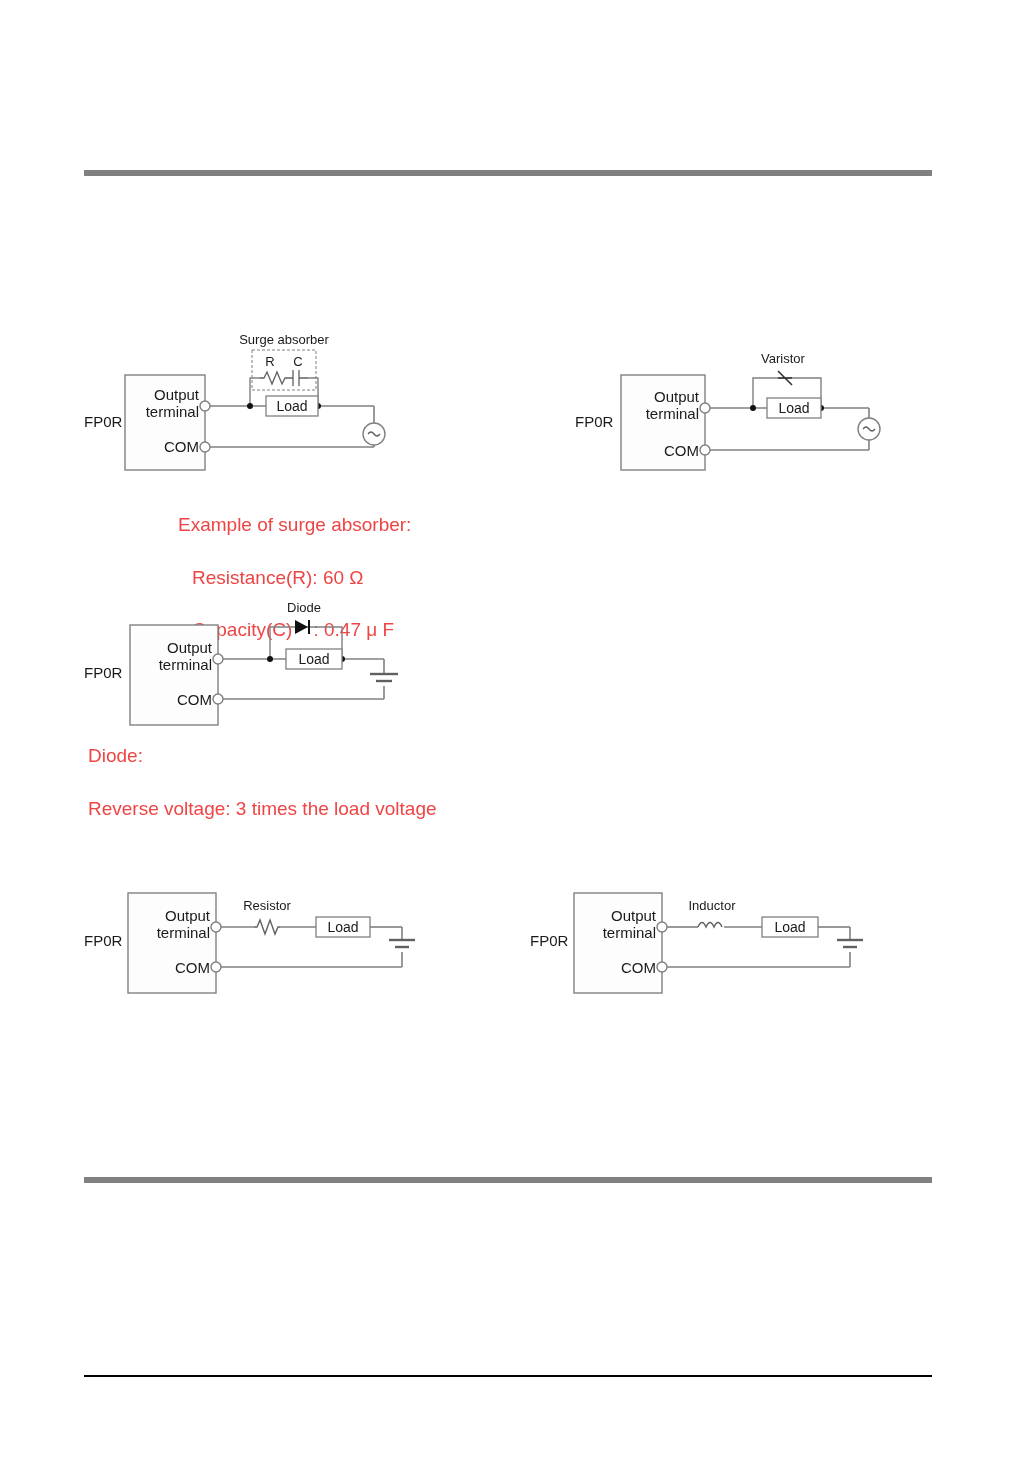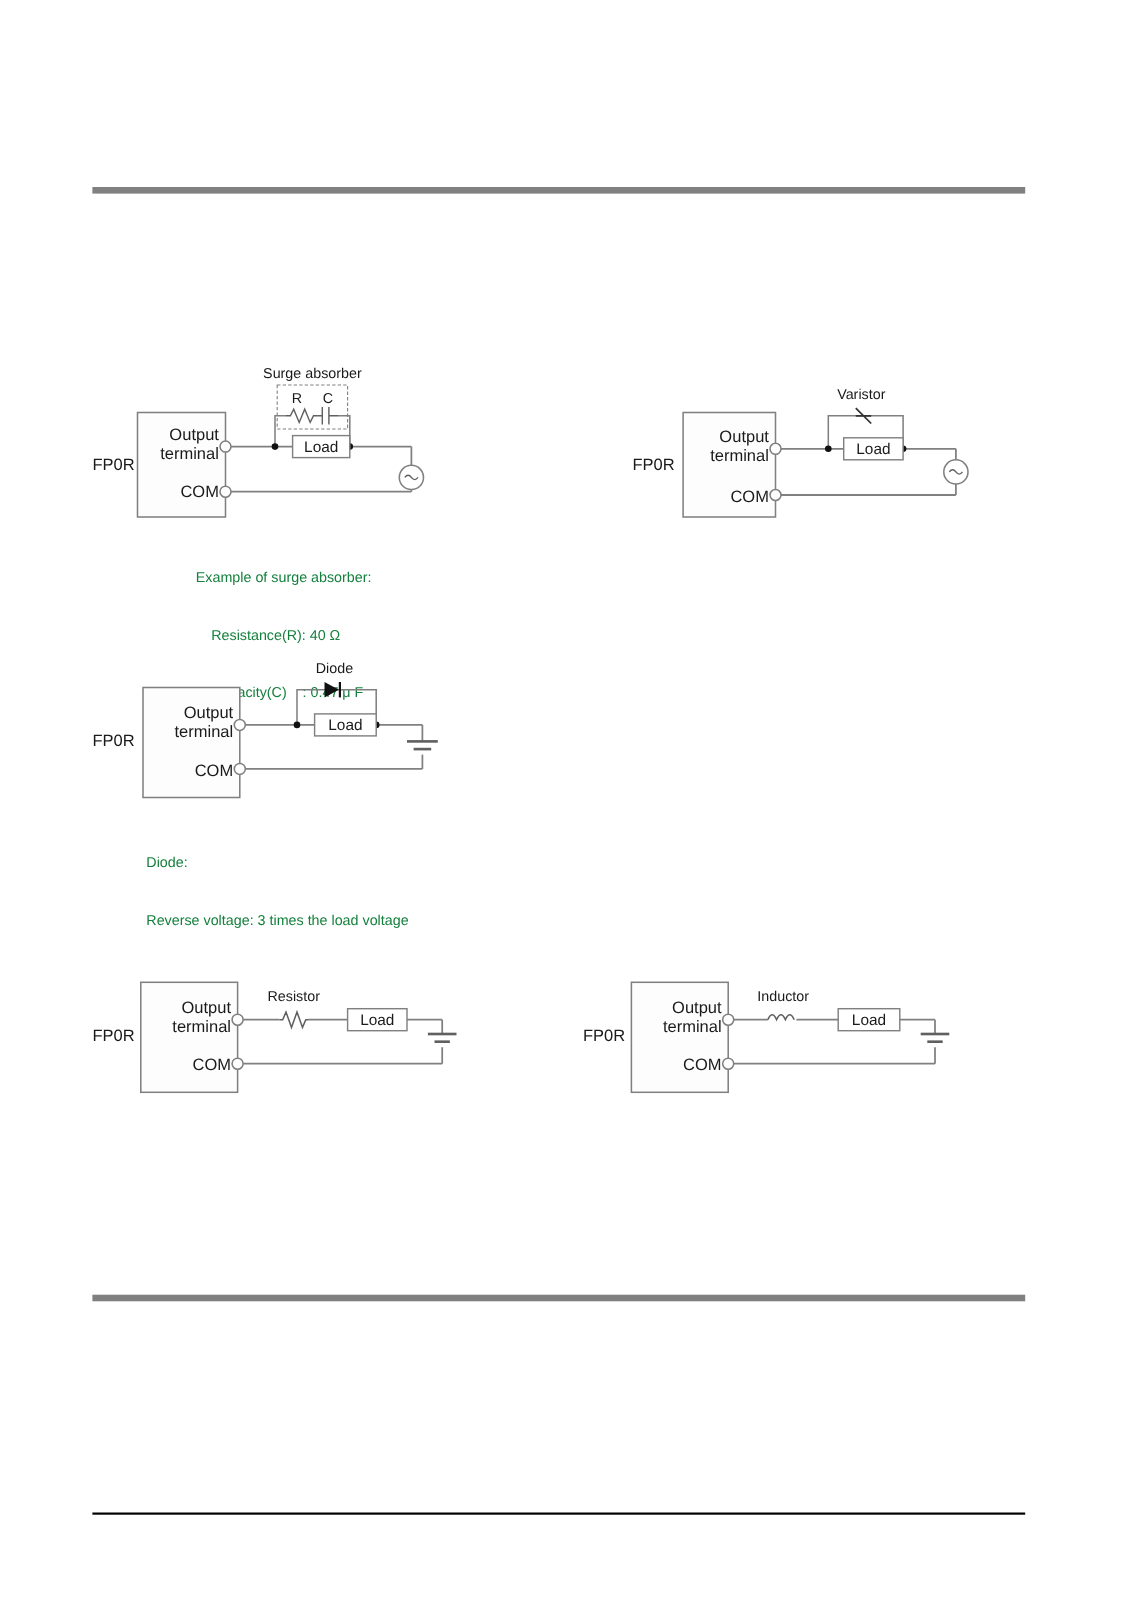--- a/index.html
+++ b/index.html
@@ -53,27 +53,27 @@
     overflow: visible;
   }
   .d-surge   { left: 84px;  top: 330px; }
   .d-varistor{ left: 573px; top: 345px; }
   .d-diode   { left: 84px;  top: 595px; }
   .d-resistor{ left: 84px;  top: 883px; }
   .d-inductor{ left: 528px; top: 883px; }
 
   .caption {
     position: absolute;
-    font-size: 13px;
+    font-size: 19px;
     line-height: 17.5px;
-    color: #15803d;
+    color: #ef4444;
     white-space: pre;
   }
   .cap-surge { left: 178px; top: 481px; }
-  .cap-diode { left: 88px;  top: 740px; margin-left: 45px; }
+  .cap-diode { left: 88px;  top: 712px; }
 
   .cap-line { display: block; }
   .cap-indent { padding-left: 14px; }
 
   
   text {
     font-family: "Liberation Sans", sans-serif;
     fill: #1a1a1a;
   }
   .t-lbl   { font-size: 15px; }
@@ -122,21 +122,21 @@
 
       <path d="M290 76 V97" fill="none" stroke="#808080" stroke-width="1.6"></path>
       <path d="M290 117 V111" fill="none" stroke="#808080" stroke-width="1.6"></path>
       <circle cx="290" cy="104" r="11" fill="#ffffff" stroke="#808080" stroke-width="1.4"></circle>
       <path d="M284 104 q3 -4 6 0 q3 4 6 0" fill="none" stroke="#606060" stroke-width="1.3"></path>
     </svg>
   </div>
 
   <div class="caption cap-surge">
     <span class="cap-line">Example of surge absorber:</span>
-    <span class="cap-line cap-indent">Resistance(R): 40 Ω</span>
+    <span class="cap-line cap-indent">Resistance(R): 60 Ω</span>
     <span class="cap-line cap-indent">Capacity(C)    : 0.47 μ F</span>
   </div>
 
   <div class="diagram d-varistor">
     <svg width="330" height="135" viewBox="0 0 330 135">
       <rect x="48" y="30" width="84" height="95" fill="#fdfdfd" stroke="#808080" stroke-width="1.4"></rect>
       <text class="t-lbl" x="2" y="82">FP0R</text>
       <text class="t-lbl" x="126" y="57" text-anchor="end">Output</text>
       <text class="t-lbl" x="126" y="74" text-anchor="end">terminal</text>
       <text class="t-lbl" x="126" y="111" text-anchor="end">COM</text>

